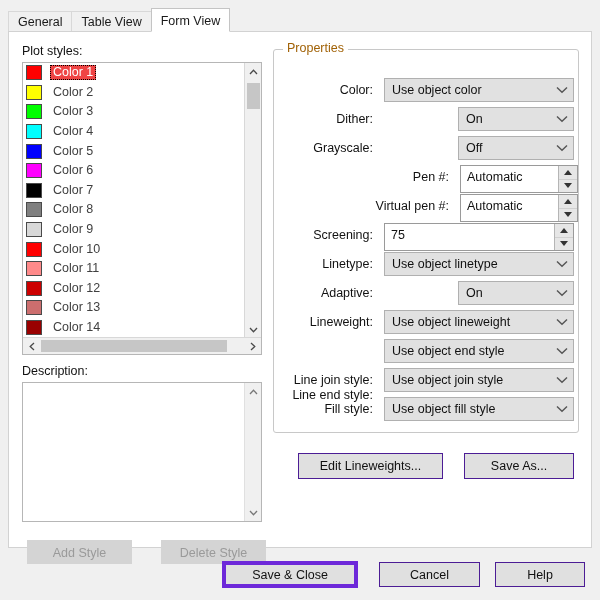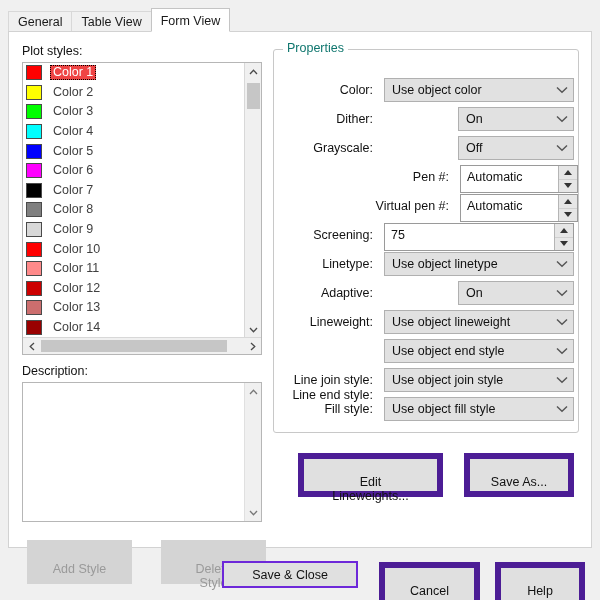--- a/index.html
+++ b/index.html
@@ -205,28 +205,28 @@
     outline: none;
     border: none;
     background: transparent;
     resize: none;
     font-family: "Liberation Sans", sans-serif;
   }
 
   
   .btn {
     background: #e0e0e0;
-    border: 6px solid #4c1d95;
+    border: 1px solid #4c1d95;
     font-family: "Liberation Sans", sans-serif;
     font-size: 12.5px;
     color: #111;
     box-sizing: border-box;
     text-align: center;
     cursor: default;
-    padding: 16px;
+    padding: 5px;
   }
   .btn.disabled {
     color: #9a9a9a;
     background: #d4d4d4;
     border-color: #d4d4d4;
   }
   .btn-addstyle {
     position: absolute; left: 18px; top: 508px;
     width: 105px; height: 24px;
   }
@@ -251,21 +251,21 @@
     border: 1px solid #c8c8c8;
     border-radius: 3px;
     box-sizing: border-box;
   }
   .group-legend {
     position: absolute;
     left: 274px; top: 9px;
     background: #ffffff;
     padding: 0 4px;
     font-size: 12.5px;
-    color: #0f766e;
+    color: #a16207;
   }
   .f-label {
     position: absolute;
     right: 0;
     font-size: 12.5px;
     color: #111;
     white-space: nowrap;
     text-align: right;
     line-height: 24px;
   }
@@ -348,21 +348,21 @@
   
   .bottombar {
     position: absolute;
     left: 0; bottom: 0;
     width: 600px; height: 50px;
   }
   .btn-save-close {
     position: absolute; left: 222px; top: 11px;
     width: 136px; height: 27px;
     background: #e0e0e0;
-    border: 2px solid #6d28d9;
+    border: 4px solid #6d28d9;
     font-size: 12.5px;
     color: #111;
     box-sizing: border-box;
     cursor: default;
     font-family: "Liberation Sans", sans-serif;
   }
   .btn-cancel {
     position: absolute; left: 379px; top: 12px;
     width: 101px; height: 25px;
   }

